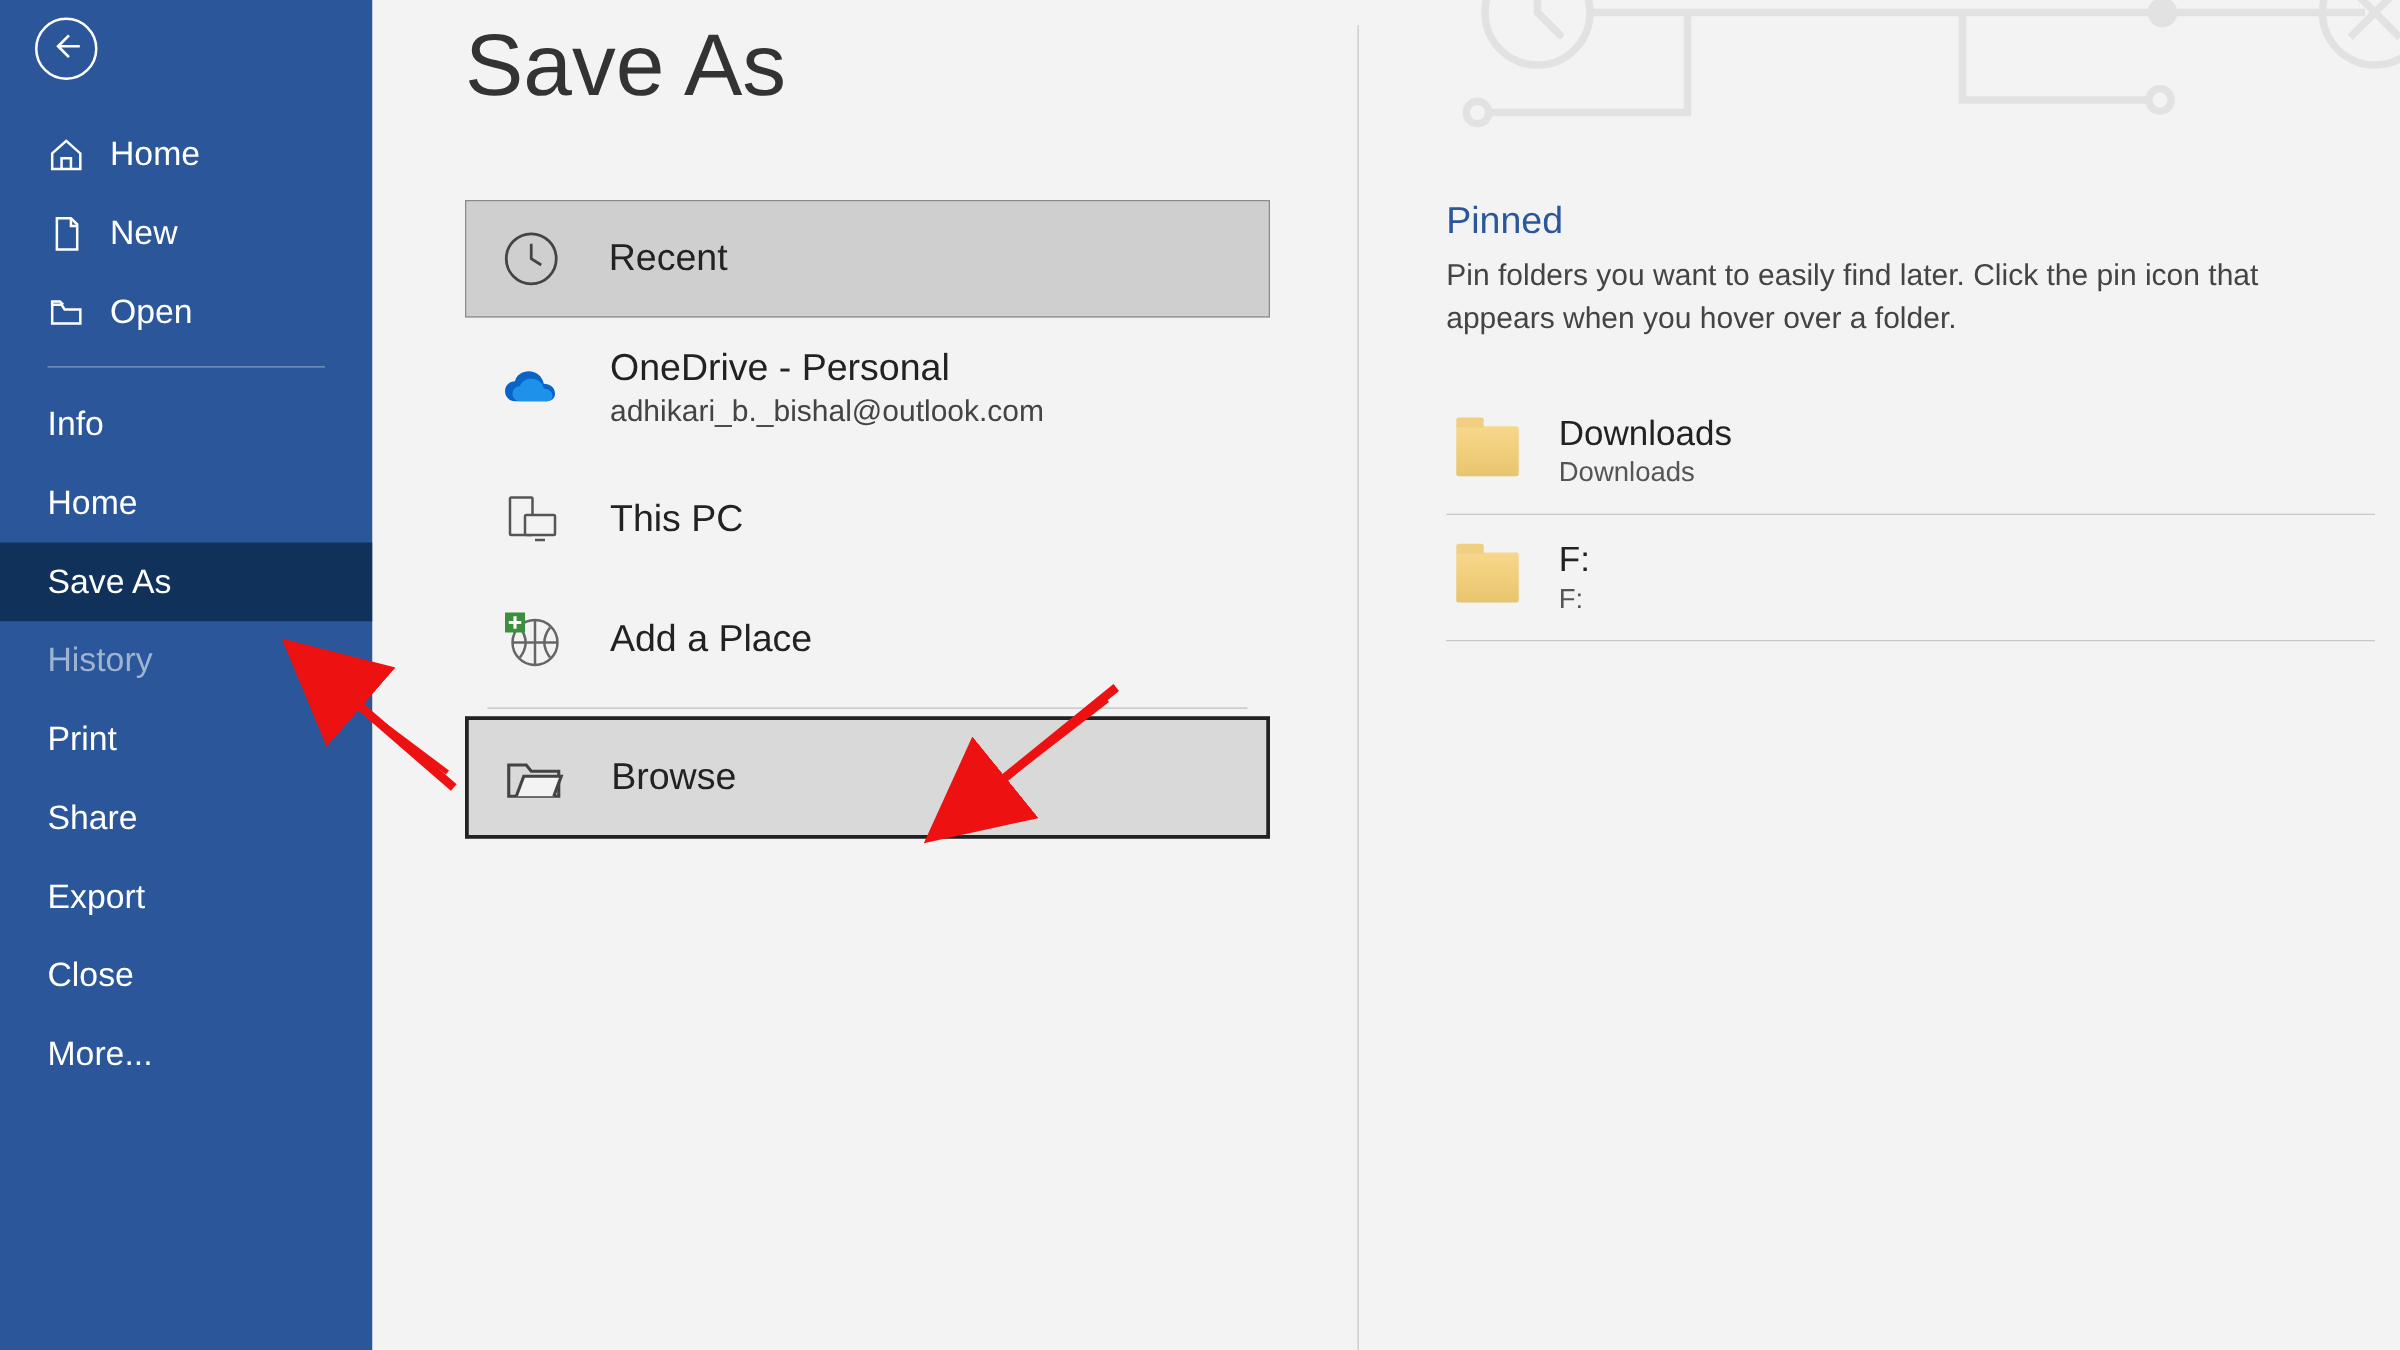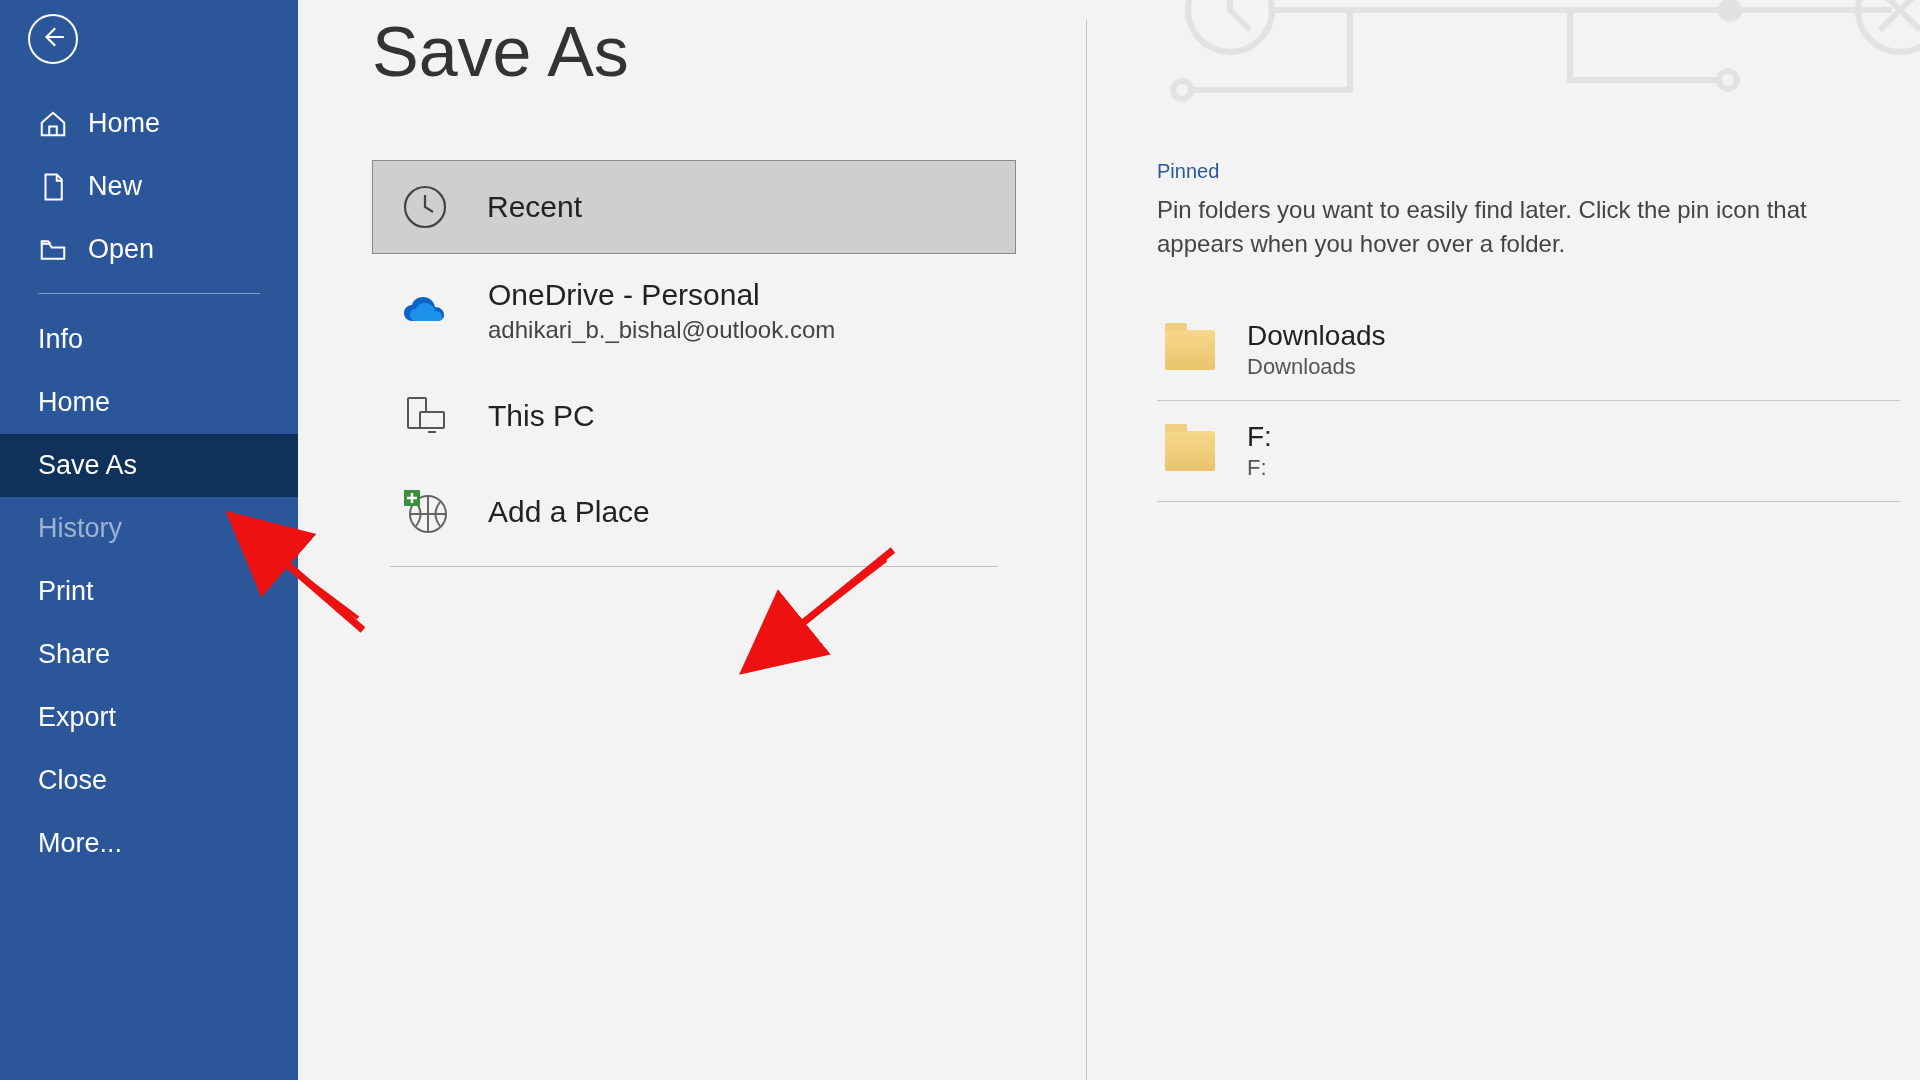--- a/index.html
+++ b/index.html
@@ -91,21 +91,21 @@
     background: #d9d9d9;
     border: 3px solid #222;
   }
   .loc-icon { width: 48px; height: 48px; display:flex; align-items:center; justify-content:center; flex-shrink:0; }
   .loc-text .sub { font-size: 24px; color: #444; margin-top: 4px; }
   .loc-sep { height:1px; background:#c0c0c0; margin: 6px 18px; }
 
   .right-col { flex:1; padding-right: 20px; }
   .section-h {
     color: #2b579a;
-    font-size: 20px;
+    font-size: 30px;
     font-weight: 400;
     margin-bottom: 10px;
   }
   .hint { font-size: 24px; color: #444; margin-bottom: 40px; line-height: 1.4; }
   .folder-row {
     display: flex;
     align-items: center;
     gap: 32px;
     padding: 20px 8px;
     border-bottom: 1px solid #c8c8c8;
@@ -277,20 +277,29 @@
             <path d="M8 26h36M26 8v36M14 14c6 8 6 16 0 24M38 14c-6 8-6 16 0 24"></path>
             <rect x="2" y="2" width="16" height="16" fill="#3c8f3c" stroke="none"></rect>
             <path d="M10 5v10M5 10h10" stroke="#fff" stroke-width="2.5"></path>
           </svg>
         </span>
         <span>Add a Place</span>
       </div>
 
       <div class="loc-sep"></div>
 
+      <div class="loc-item browse">
+        <span class="loc-icon">
+          <svg viewBox="0 0 48 40" width="48" height="40" fill="none" stroke="#444" stroke-width="2.5">
+            <path d="M4 10h14l4 5h22v20H4z"></path>
+            <path d="M10 35l6-16h30l-6 16" fill="#f3f3f3"></path>
+          </svg>
+        </span>
+        <span>Browse</span>
+      </div>
 
     </div>
 
     <div class="vsep"></div>
 
     <div class="right-col">
       <div class="section-h">Pinned</div>
       <div class="hint">Pin folders you want to easily find later. Click the pin icon that appears when you hover over a folder.</div>
 
 

